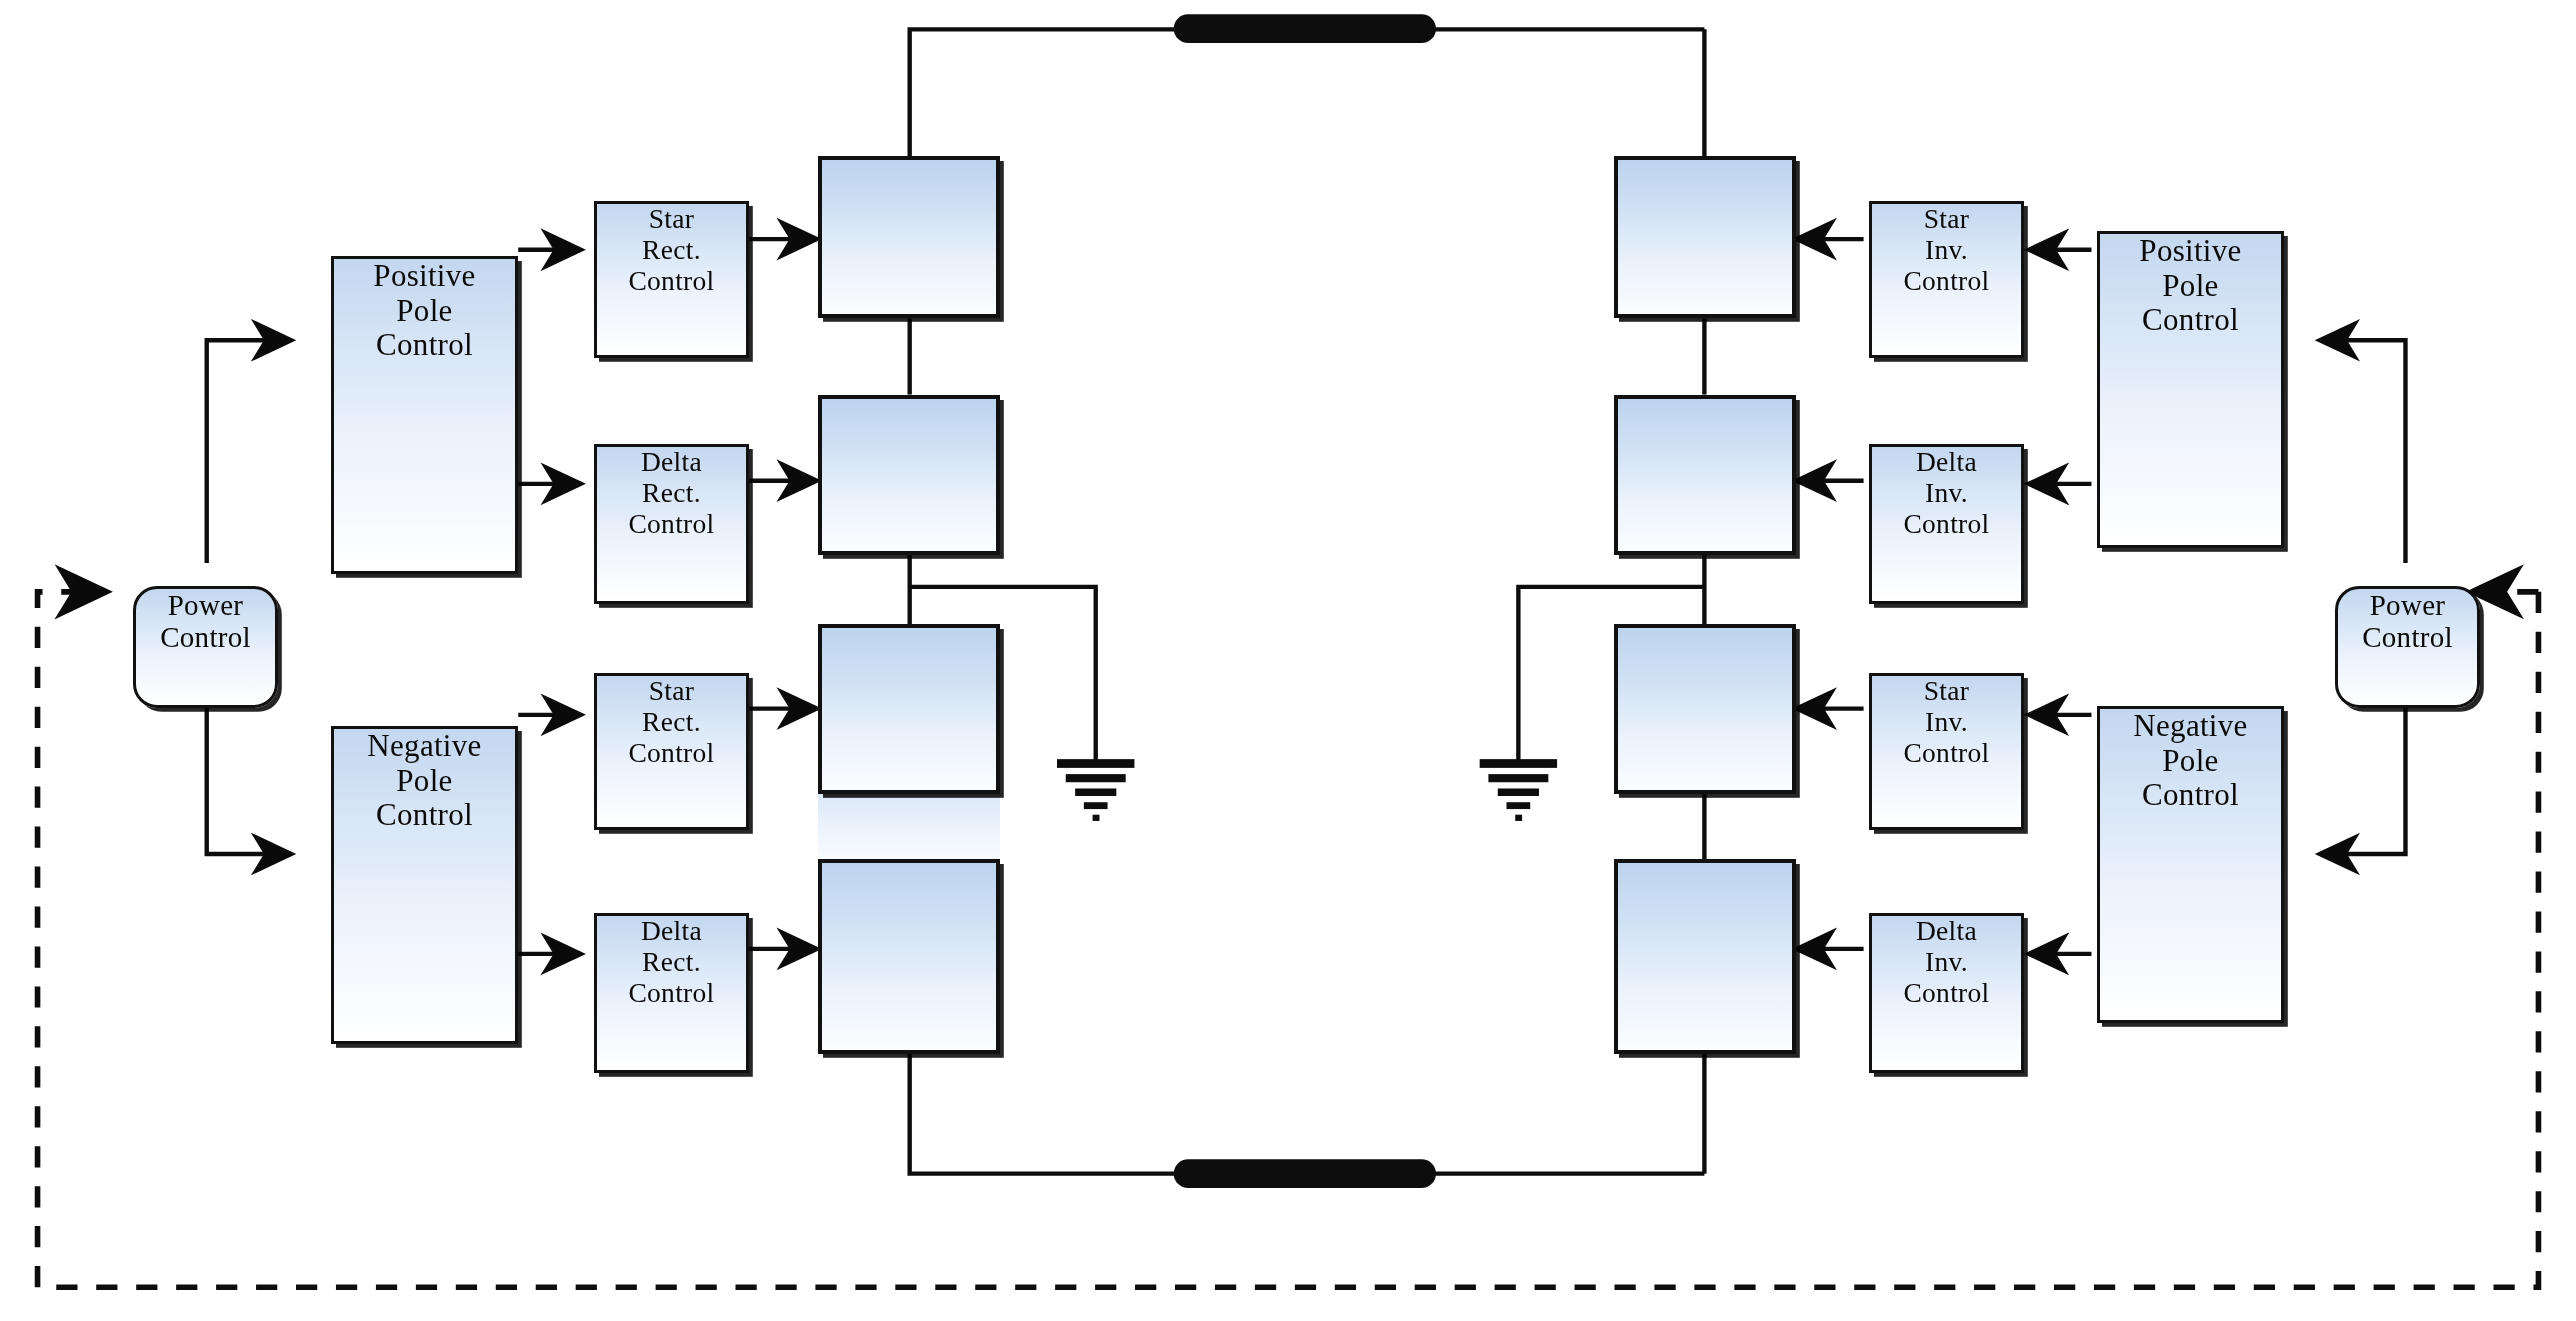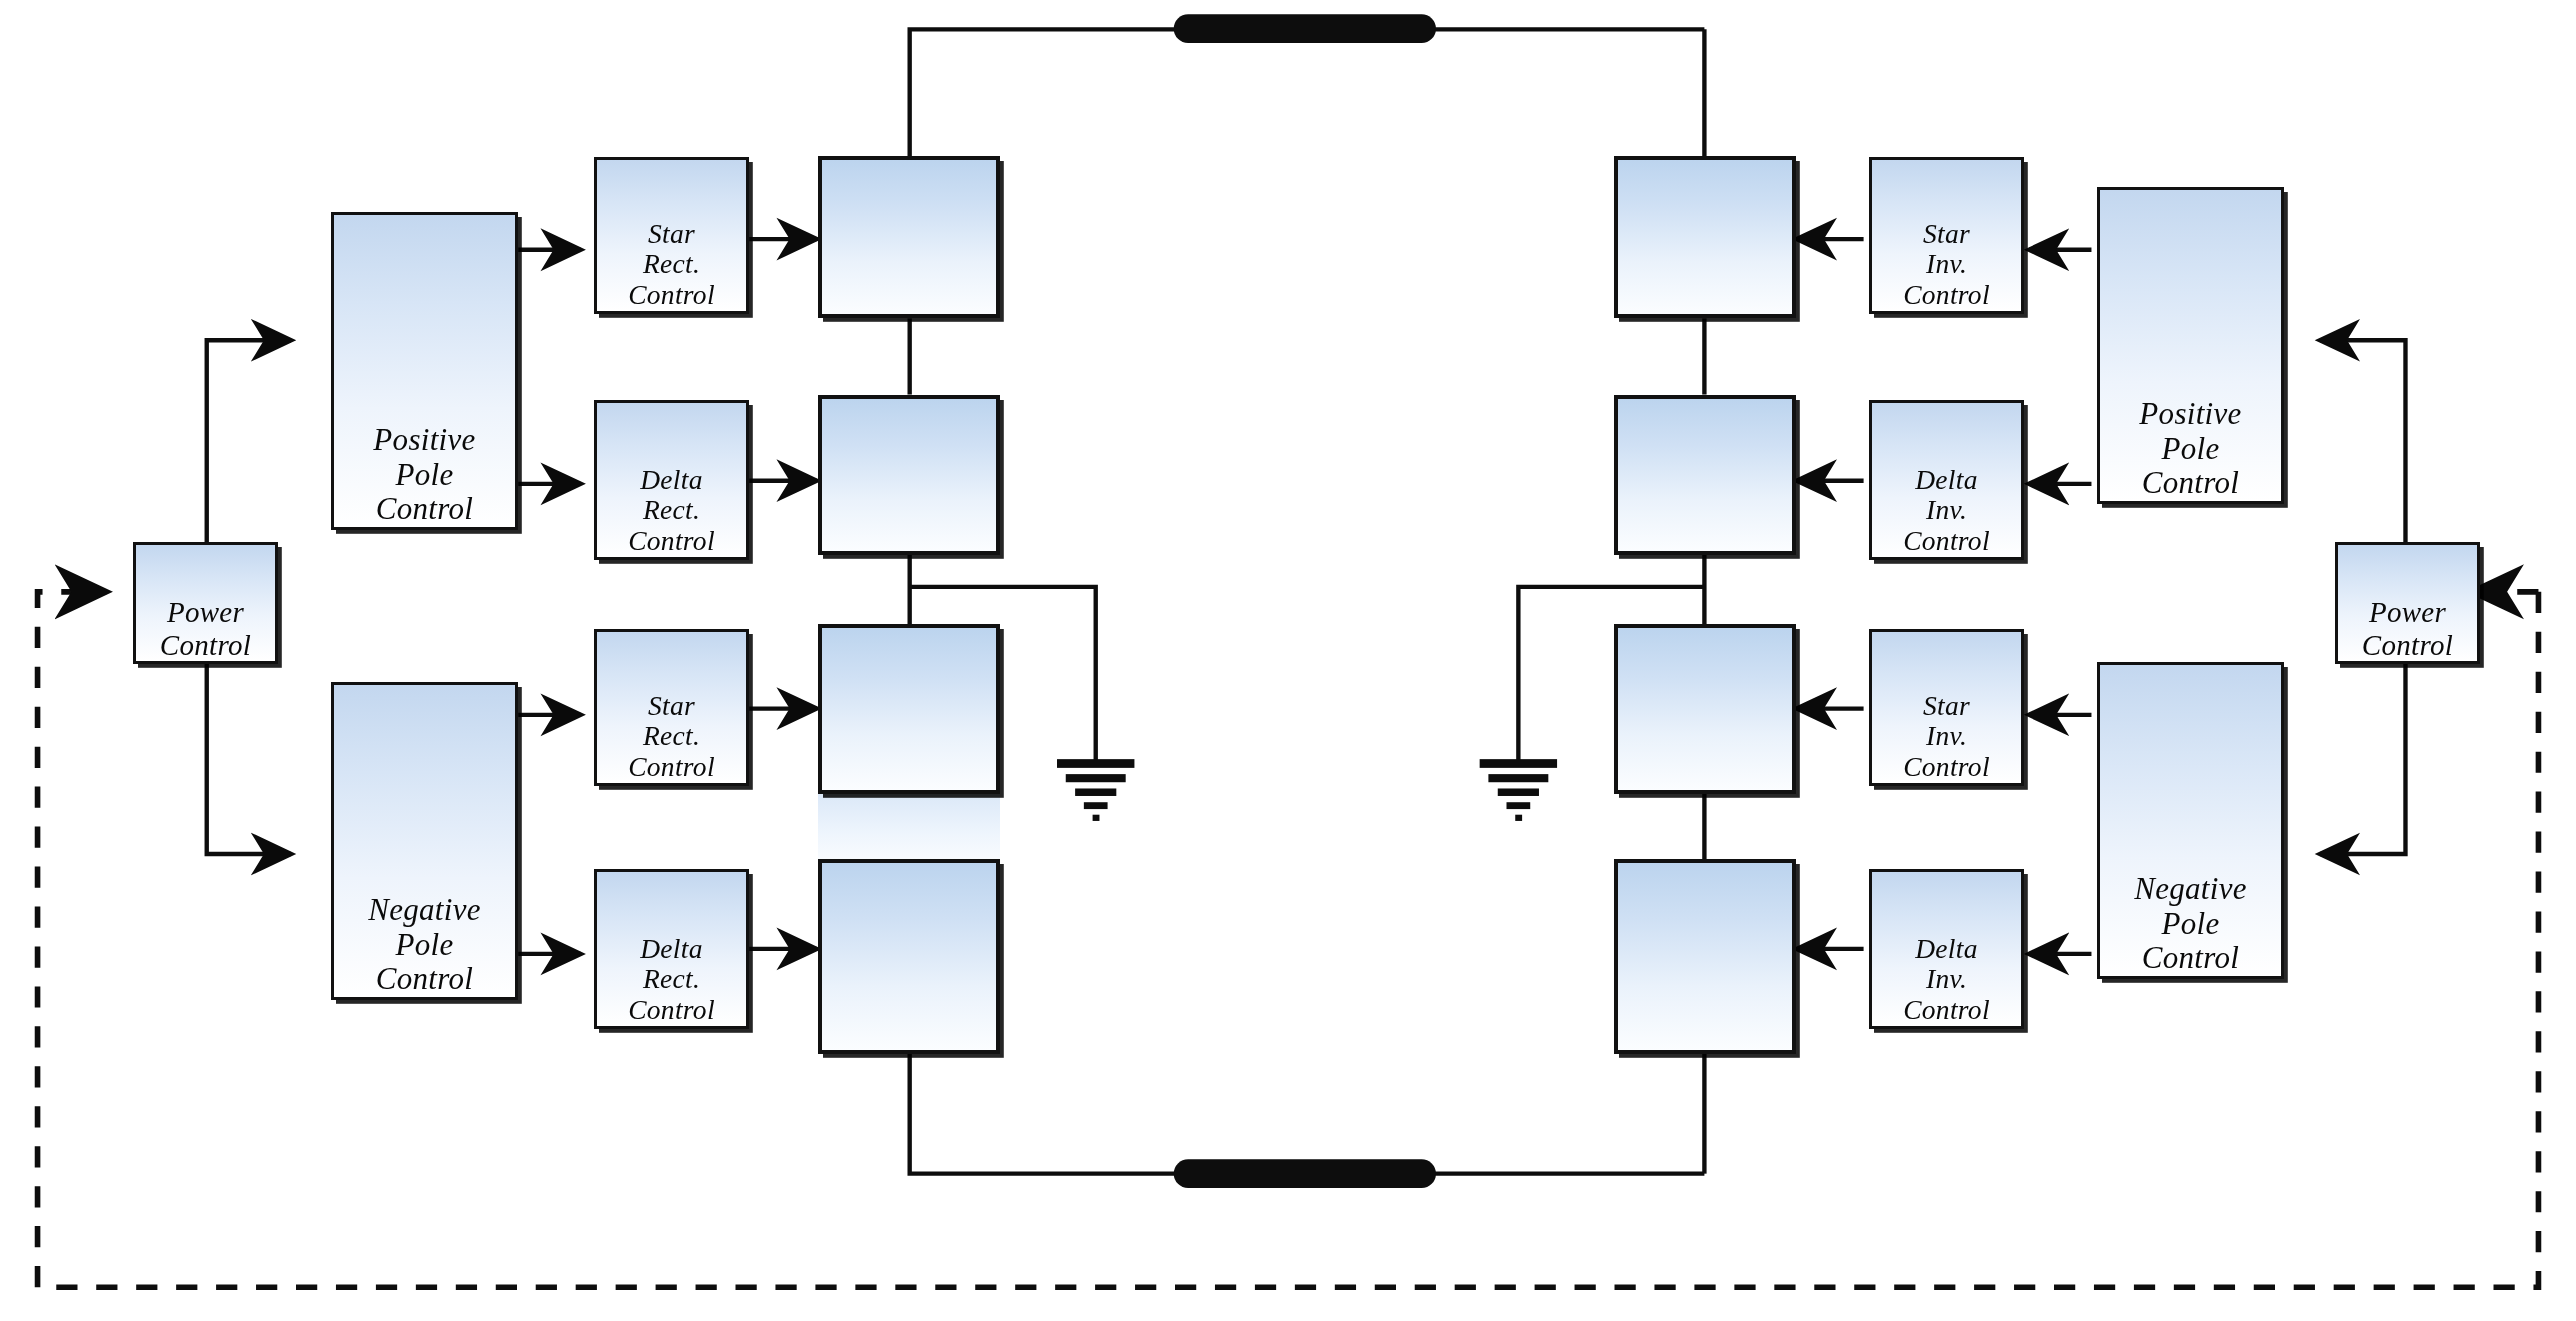--- a/index.html
+++ b/index.html
@@ -10,31 +10,31 @@
     font-family:"Liberation Serif", serif;
     overflow:hidden;
   }
   #stage svg{position:absolute;left:0;top:0;width:2576px;height:1321px;}
   .blk{
     position:absolute;
     box-sizing:border-box;
     border:3.7px solid #111111;
     background:linear-gradient(180deg,#c3d7ef 0%,#d7e5f6 28%,#eef4fc 62%,#ffffff 100%);
     box-shadow:4.4px 4.4px 0 -0.6px rgba(0,0,0,0.85);
-    display:flex;align-items:flex-end;justify-content:center;
+    display:flex;align-items:flex-start;justify-content:center;
     text-align:center;
-    font-style:italic;
     color:#0a0a0a;
     line-height:1.12;
     letter-spacing:0.3px;
+    margin-top:44px;
   }
   .blk span{display:block;white-space:pre-line;}
   .f-small{font-size:27.5px;}
   .f-pole{font-size:31px;}
-  .f-pow{font-size:29px;}
+  .f-pow{font-size:29px;border-radius:24px;}
   .conv{
     position:absolute;box-sizing:border-box;
     border:4.4px solid #111111;
     background:linear-gradient(180deg,#bcd4ee 0%,#cfe0f4 30%,#eaf2fb 66%,#fbfdff 100%);
     box-shadow:4.4px 4.4px 0 -0.6px rgba(0,0,0,0.85);
   }
   .ghost{
     position:absolute;
     background:linear-gradient(180deg,#dbe8f8 0%,#eef5fd 60%,#f8fbfe 100%);
   }

